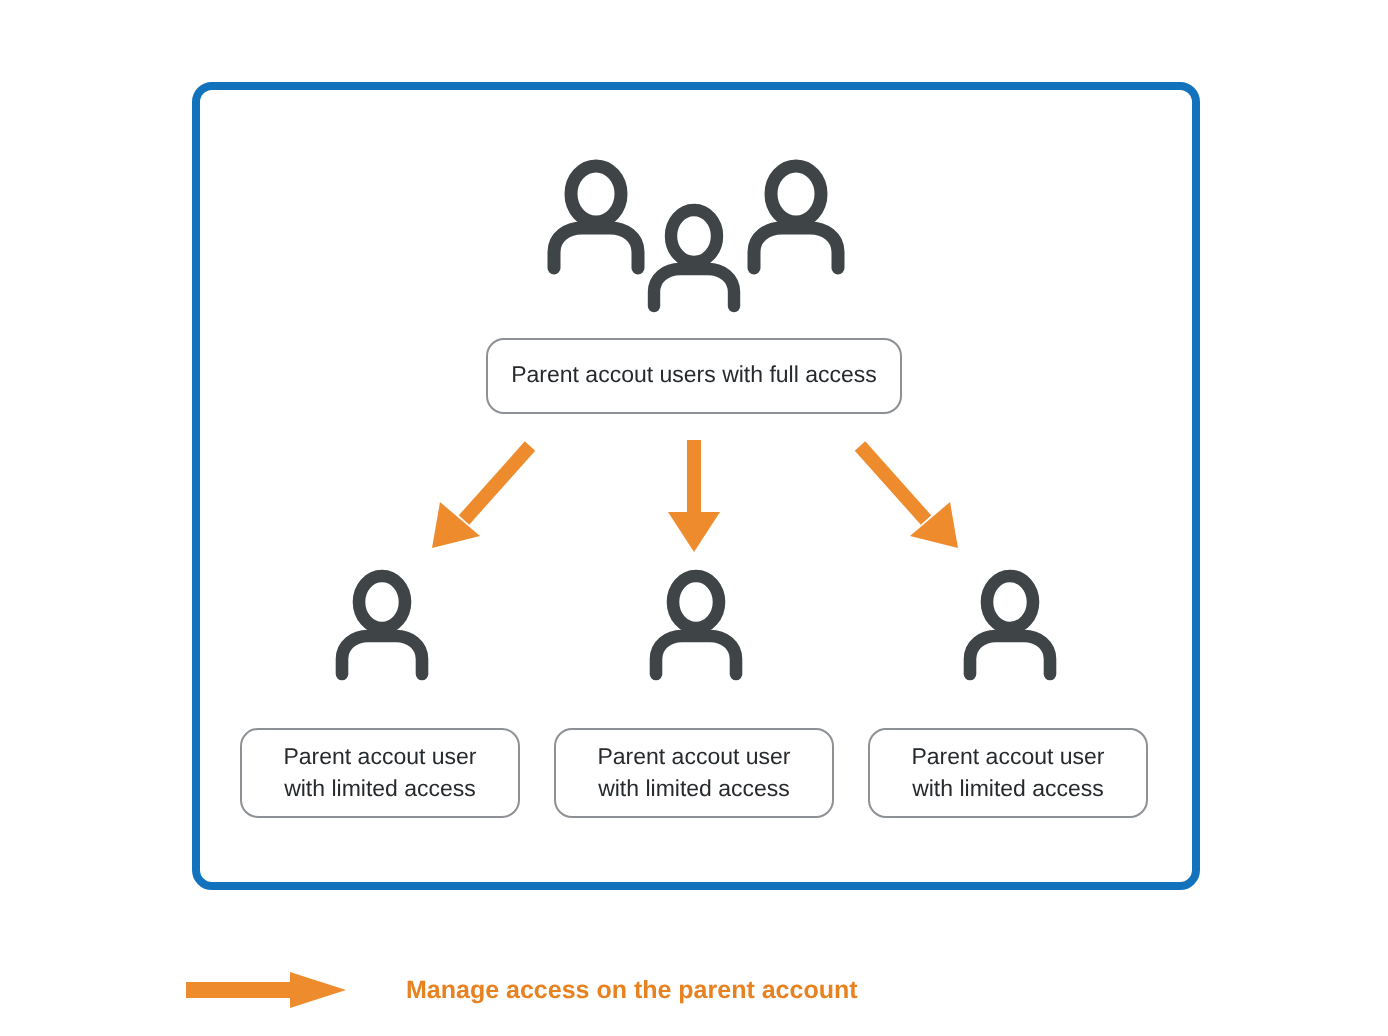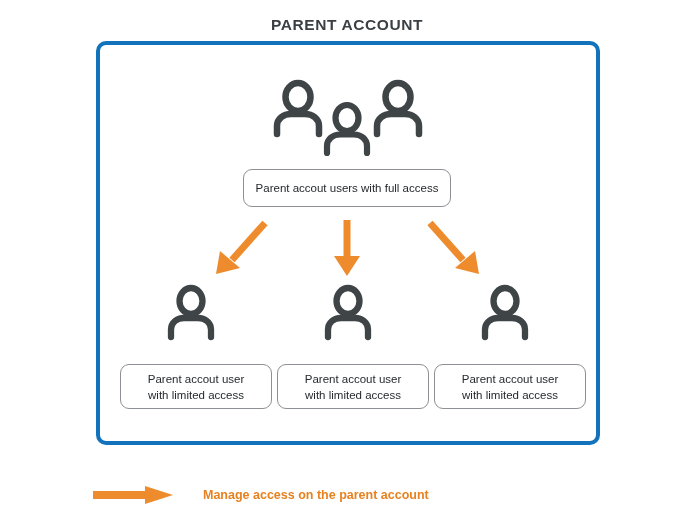--- a/index.html
+++ b/index.html
@@ -88,21 +88,21 @@
 
   .box-full-access {
     left: 243px;
     top: 169px;
     width: 208px;
     height: 38px;
     font-size: 11.5px;
   }
 
   .box-limited {
-    width: 152px;
+    width: 140px;
     height: 45px;
     top: 364px;
   }
   .box-limited-1 { left: 120px; }
   .box-limited-2 { left: 277px; }
   .box-limited-3 { left: 434px; }
 
   .box-line { display: block; }
 
   
@@ -134,21 +134,20 @@
     font-weight: bold;
     color: #e8811f;
     white-space: nowrap;
   }
 </style>
 </head>
 <body>
 
 <div id="diagram-root">
 
-  <div class="title">PARENT ACCOUNT</div>
 
   <div class="blue-frame"></div>
 
   <div class="icon-group-top">
 
     <span class="person-icon" style="left:0px; top:0px;">
       <svg width="60" height="60" viewBox="0 0 60 60">
         <ellipse cx="30" cy="19" rx="12.5" ry="14" fill="none" stroke="#3f4447" stroke-width="6.5"></ellipse>
         <path d="M9 56 V48 C9 40.5 15.5 36 23 36 H37 C44.5 36 51 40.5 51 48 V56" fill="none" stroke="#3f4447" stroke-width="6.5" stroke-linecap="round"></path>
       </svg>

